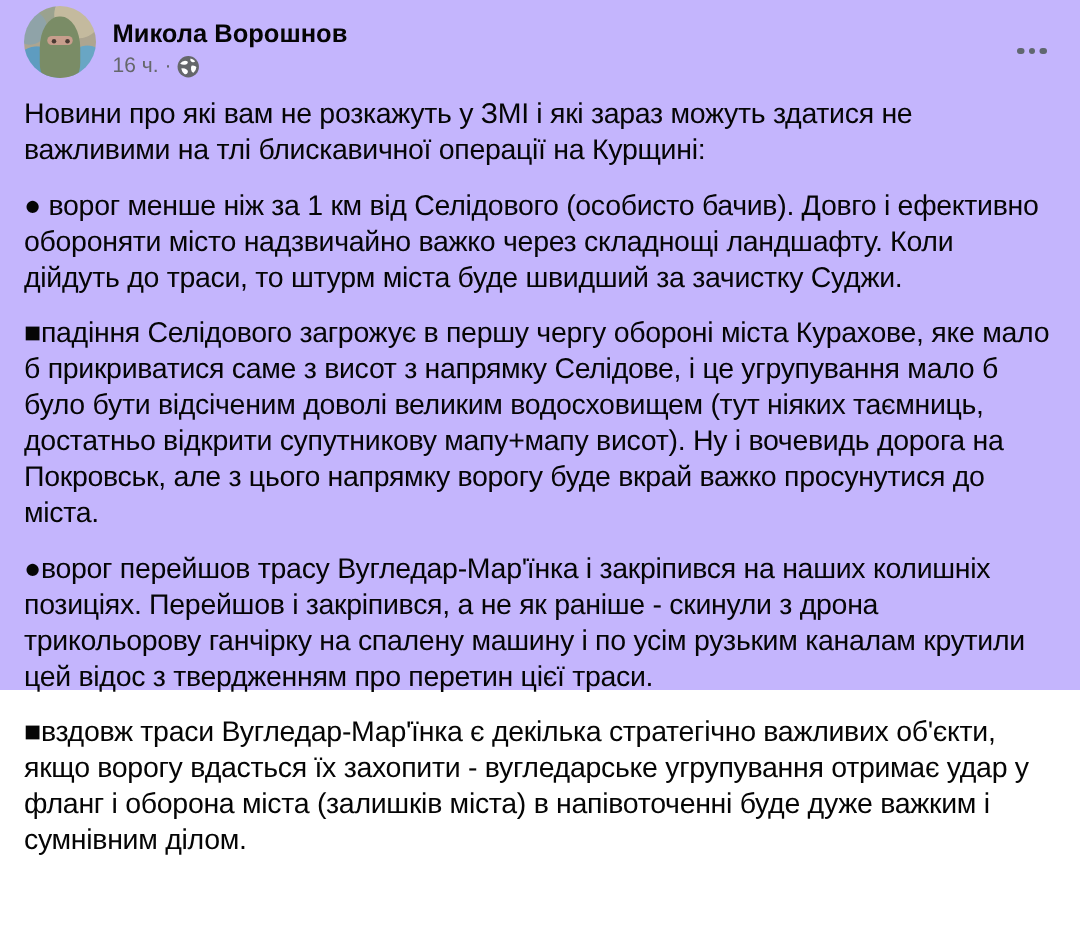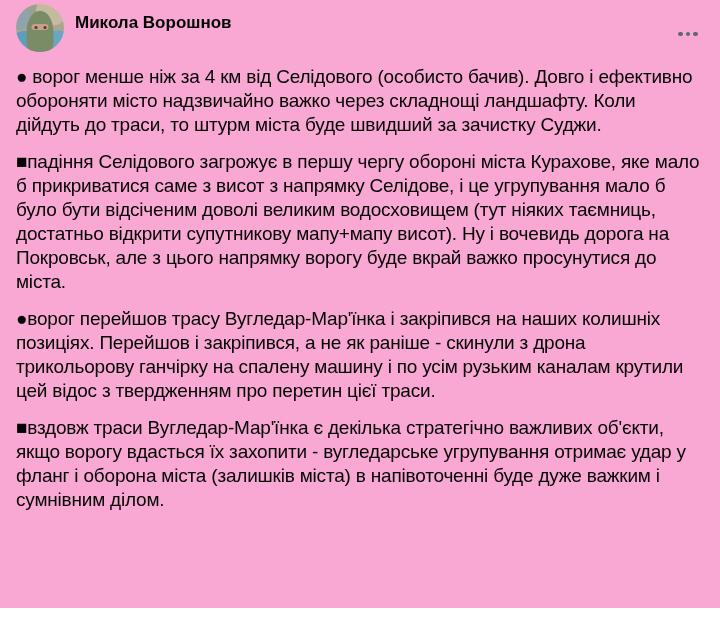--- a/index.html
+++ b/index.html
@@ -2,21 +2,21 @@
 <html><head>
 <meta charset="utf-8">
 <style>
   * { margin: 0; padding: 0; box-sizing: border-box; }
   html, body {
     width: 720px; height: 620px;
     background: #ffffff;
     font-family: "Liberation Sans", sans-serif;
     overflow: hidden;
   }
-  .post { width: 720px; height: 608px; background: #f9a8d4; }
+  .post { width: 720px; height: 460px; background: #c4b5fd; }
 
   
   .header {
     display: flex;
     align-items: flex-start;
     padding: 4px 16px 0 16px;
   }
   .avatar {
     width: 48px; height: 48px;
     border-radius: 50%;
@@ -116,30 +116,44 @@
 
   <div class="header">
 
     <div class="avatar">
       <div class="balaclava"></div>
       <div class="eyes"></div>
     </div>
 
     <div class="header-text">
       <div class="author-name">Микола Ворошнов</div>
+      <div class="meta">
+        <span>16 ч.</span>
+        <span class="sep">·</span>
+        <span class="globe-icon">
+          <svg width="15" height="15" viewBox="0 0 16 16">
+            <circle cx="8" cy="8" r="7.6" fill="#65676b"></circle>
+            <path fill="#ffffff" d="M2.2 5.6 Q4.2 3.4 6.6 3.9 Q8.3 4.3 7.4 5.6 Q6.6 6.7 5.0 6.6 Q3.2 6.5 2.2 5.6 Z"></path>
+            <path fill="#ffffff" d="M9.6 2.1 Q11.6 2.5 12.9 4.1 Q12.2 5.2 10.7 4.7 Q9.1 4.1 9.6 2.1 Z"></path>
+            <path fill="#ffffff" d="M3.0 9.2 Q5.2 8.8 6.8 9.9 Q8.4 11.0 7.3 12.6 Q6.6 13.7 5.3 13.2 Q3.5 11.7 3.0 9.2 Z"></path>
+            <path fill="#ffffff" d="M10.3 7.2 Q12.5 6.7 13.8 8.2 Q13.6 10.8 11.8 12.3 Q10.2 12.0 10.0 10.2 Q9.8 8.3 10.3 7.2 Z"></path>
+          </svg>
+        </span>
+      </div>
     </div>
 
     <div class="more-btn">
       <i></i>
       <i></i>
       <i></i>
     </div>
 
   </div>
 
   <div class="body">
-    <p>● ворог менше ніж за 4 км від Селідового (особисто бачив). Довго і ефективно обороняти місто надзвичайно важко через складнощі ландшафту. Коли дійдуть до траси, то штурм міста буде швидший за зачистку Суджи.</p>
+    <p>Новини про які вам не розкажуть у ЗМІ і які зараз можуть здатися не важливими на тлі блискавичної операції на Курщині:</p>
+    <p>● ворог менше ніж за 1 км від Селідового (особисто бачив). Довго і ефективно обороняти місто надзвичайно важко через складнощі ландшафту. Коли дійдуть до траси, то штурм міста буде швидший за зачистку Суджи.</p>
     <p>■падіння Селідового загрожує в першу чергу обороні міста Курахове, яке мало б прикриватися саме з висот з напрямку Селідове, і це угрупування мало б було бути відсіченим доволі великим водосховищем (тут ніяких таємниць, достатньо відкрити супутникову мапу+мапу висот). Ну і вочевидь дорога на Покровськ, але з цього напрямку ворогу буде вкрай важко просунутися до міста.</p>
     <p>●ворог перейшов трасу Вугледар-Мар'їнка і закріпився на наших колишніх позиціях. Перейшов і закріпився, а не як раніше - скинули з дрона трикольорову ганчірку на спалену машину і по усім рузьким каналам крутили цей відос з твердженням про перетин цієї траси.</p>
     <p>■вздовж траси Вугледар-Мар'їнка є декілька стратегічно важливих об'єкти, якщо ворогу вдасться їх захопити - вугледарське угрупування отримає удар у фланг і оборона міста (залишків міста) в напівоточенні буде дуже важким і сумнівним ділом.</p>
   </div>
 
 </div>
 
 </body></html>

